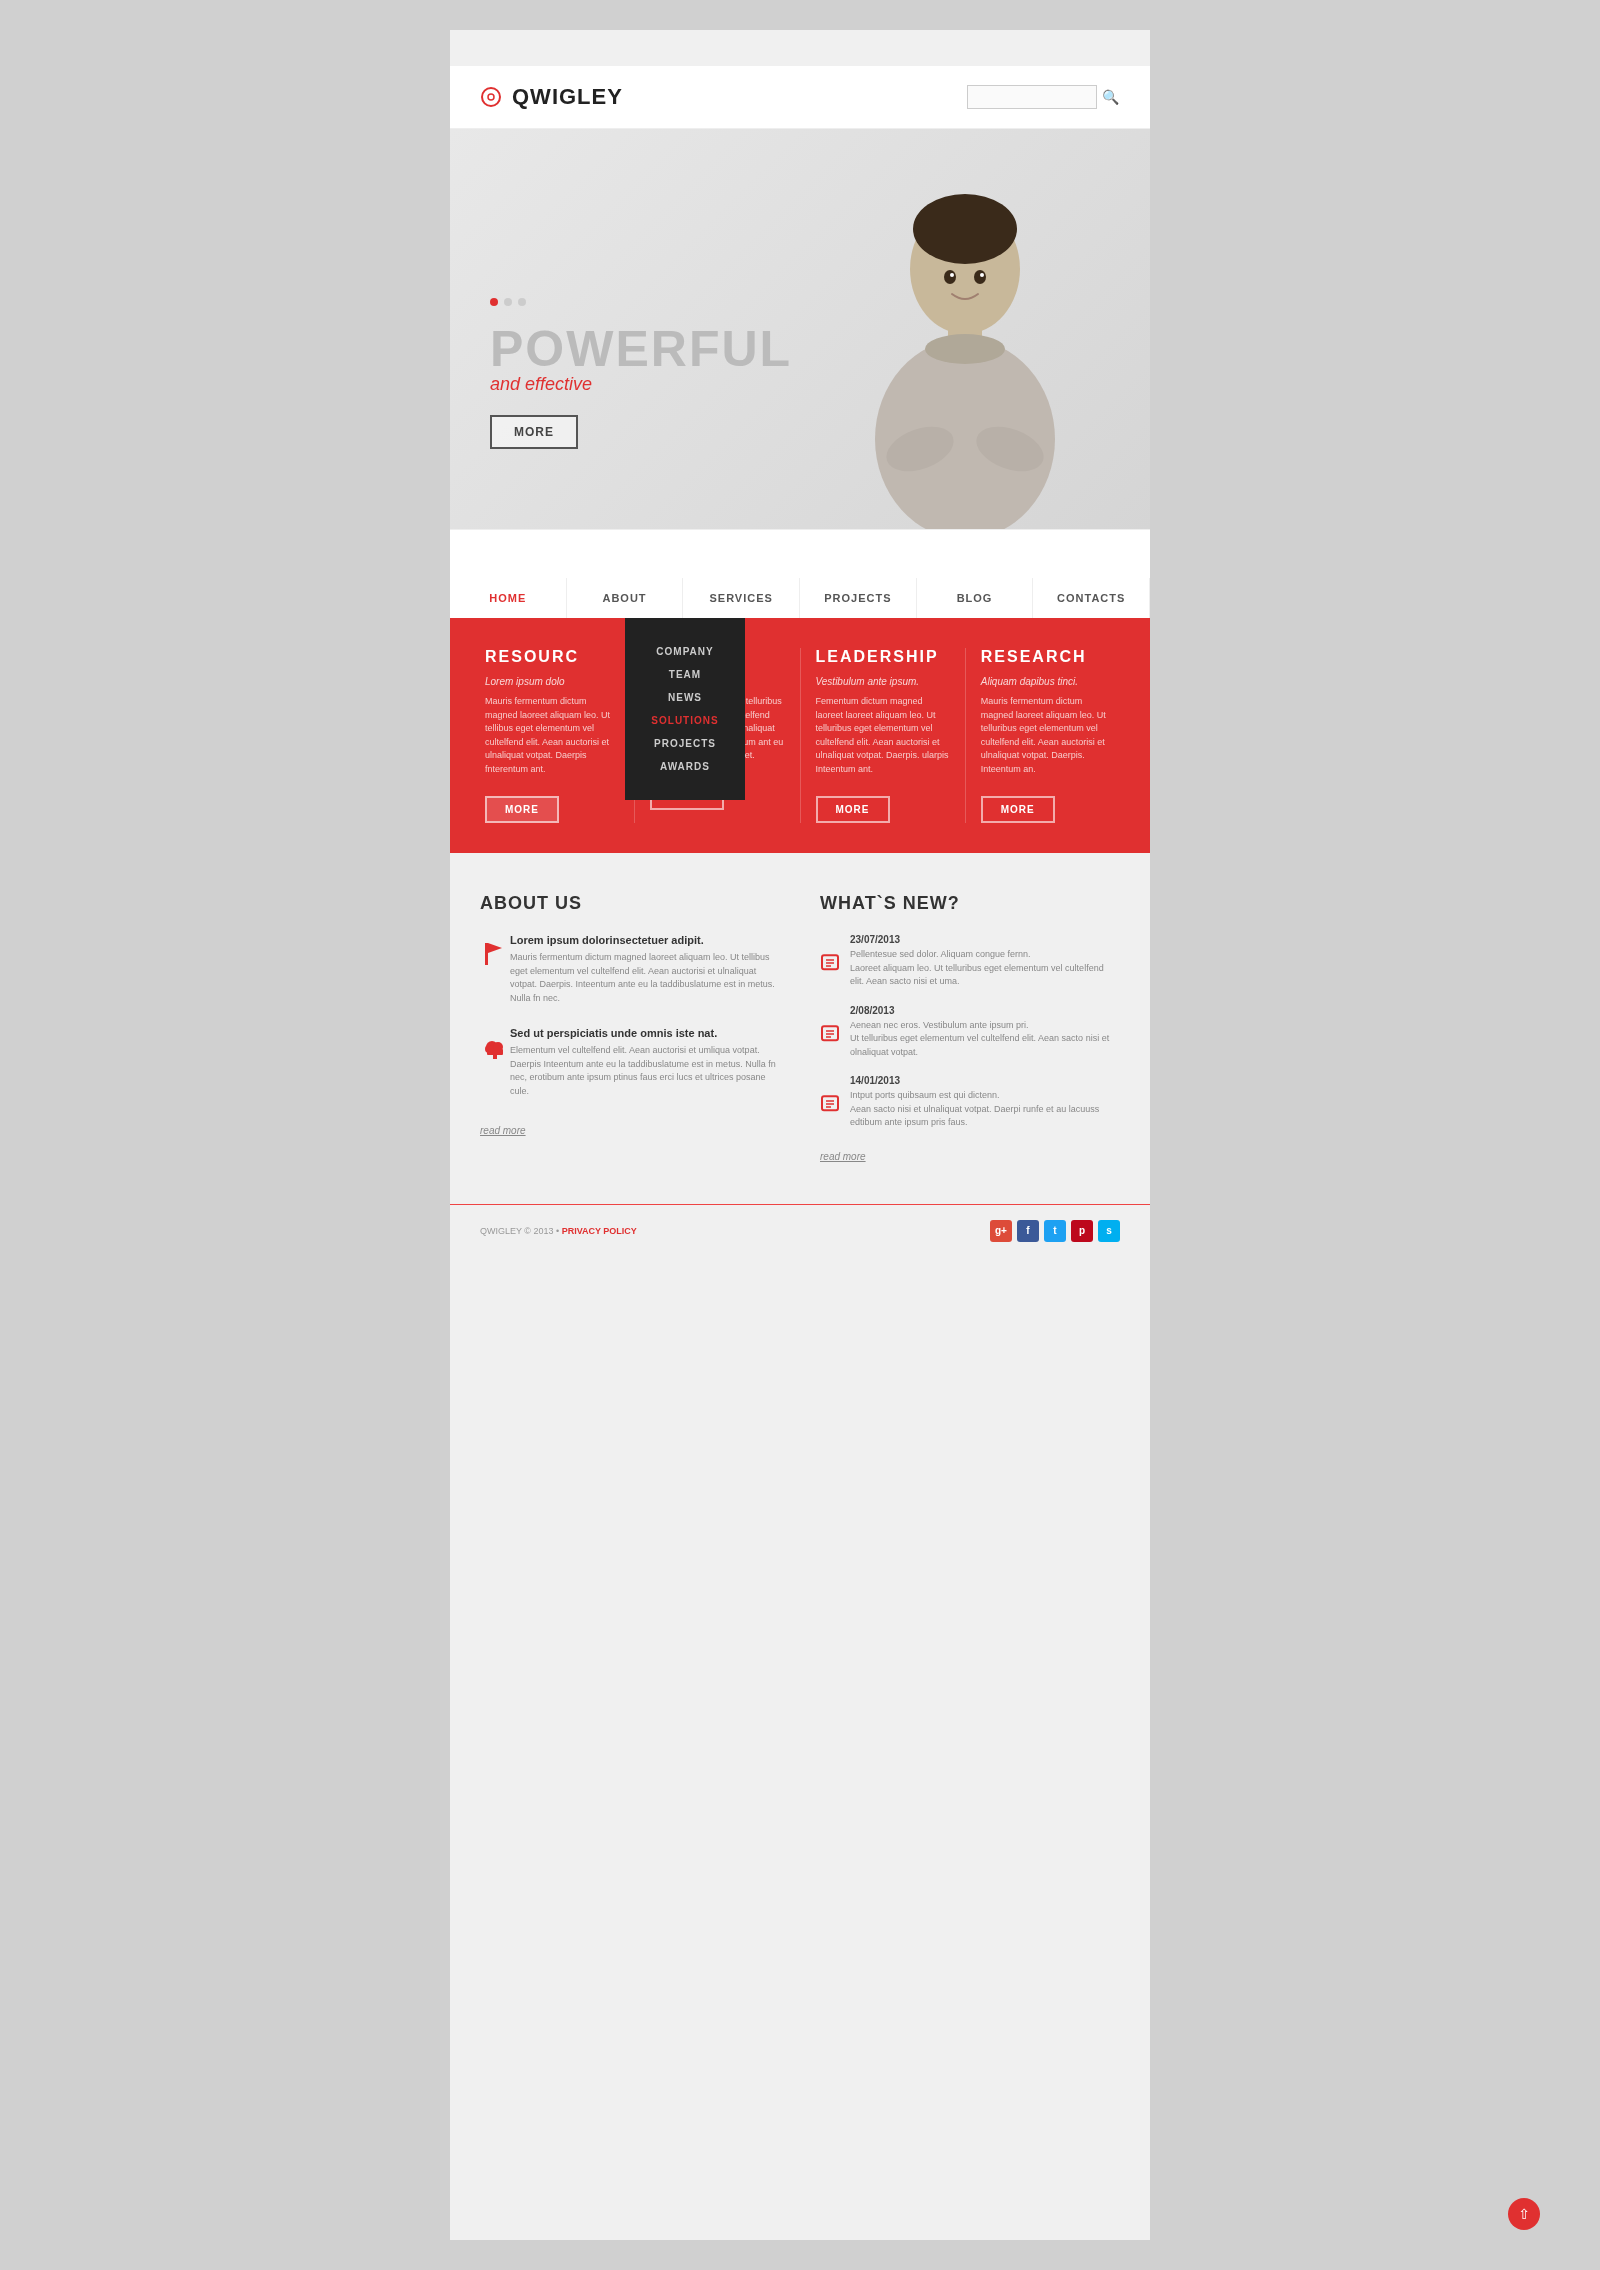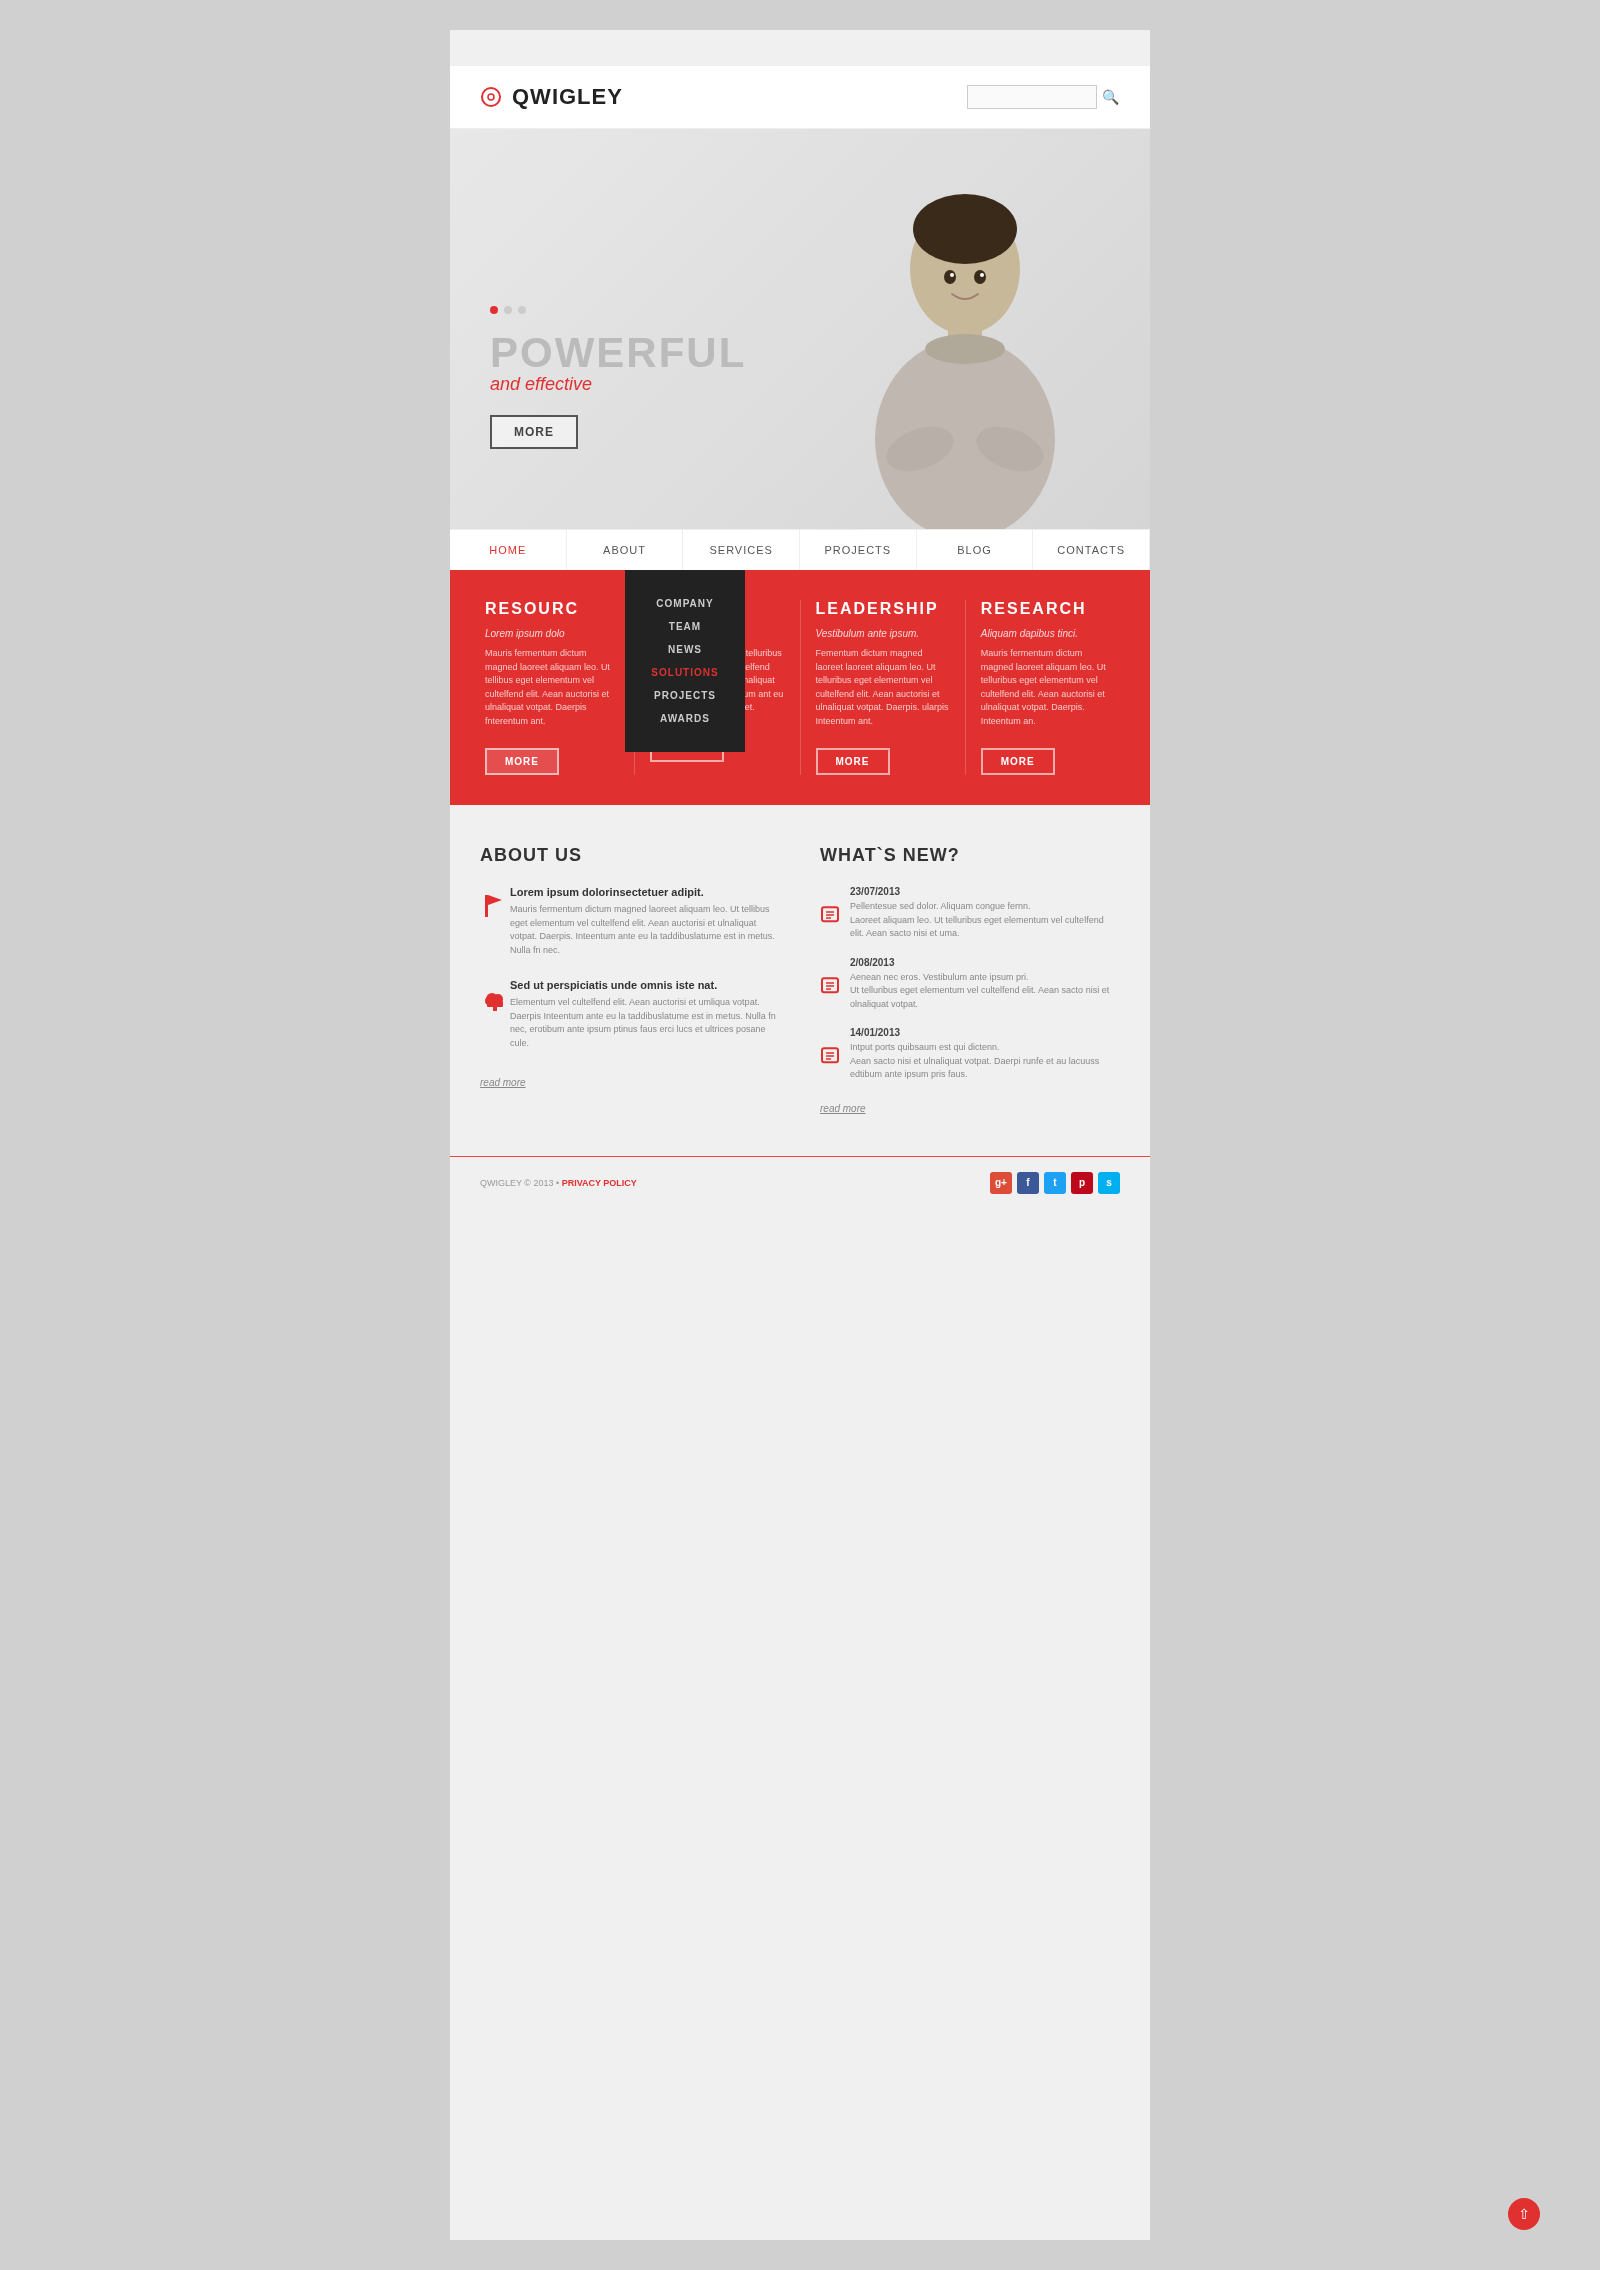--- a/index.html
+++ b/index.html
@@ -82,21 +82,21 @@
     .dot {
       width: 8px;
       height: 8px;
       border-radius: 50%;
       background: #ccc;
     }
     .dot.active {
       background: #e03030;
     }
     .hero-title-main {
-      font-size: 42px;
+      font-size: 50px;
       font-weight: bold;
       color: #bbb;
       letter-spacing: 2px;
       line-height: 1;
     }
     .hero-subtitle {
       font-size: 18px;
       color: #e03030;
       font-style: italic;
       margin-bottom: 20px;
@@ -119,26 +119,27 @@
       background: #fff;
       display: flex;
       border-top: 1px solid #eee;
       position: relative;
     }
     .nav-item {
       flex: 1;
       text-align: center;
       padding: 14px 10px;
       font-size: 11px;
-      font-weight: normal;
+      font-weight: bold;
       color: #555;
       letter-spacing: 1px;
       cursor: pointer;
       border-right: 1px solid #eee;
       text-transform: uppercase;
+      margin-top: 48px;
     }
     .nav-item:last-child { border-right: none; }
     .nav-item.active { color: #e03030; }
 
     
     .dropdown-menu {
       position: absolute;
       left: 175px;
       top: 100%;
       background: #222;

